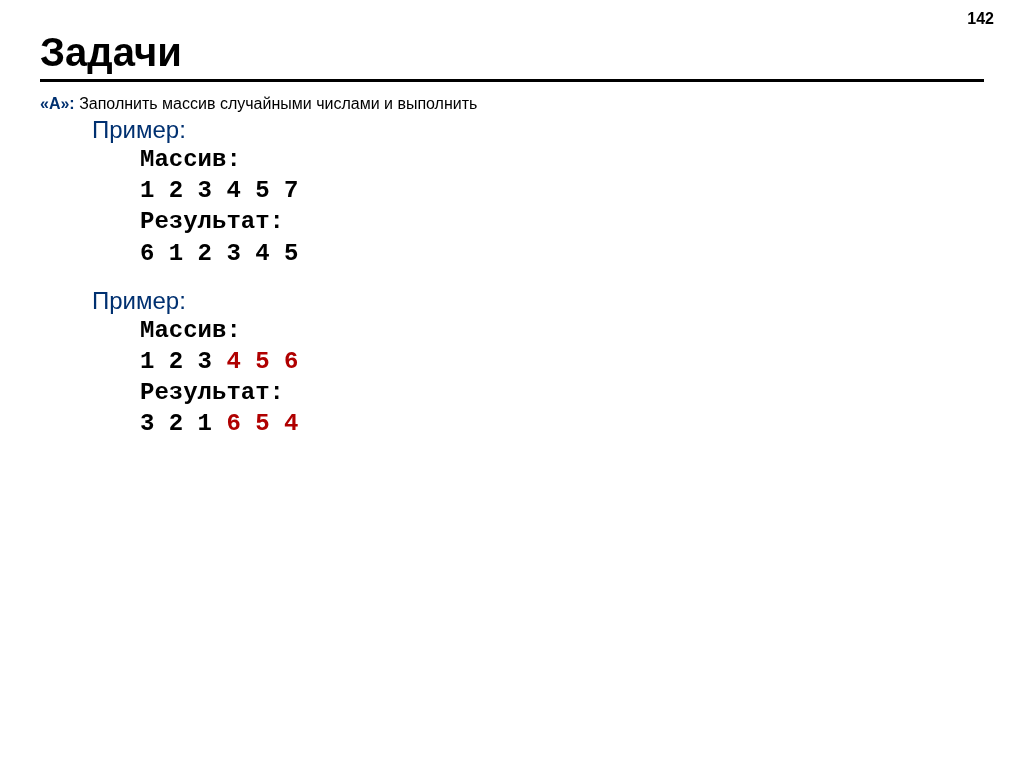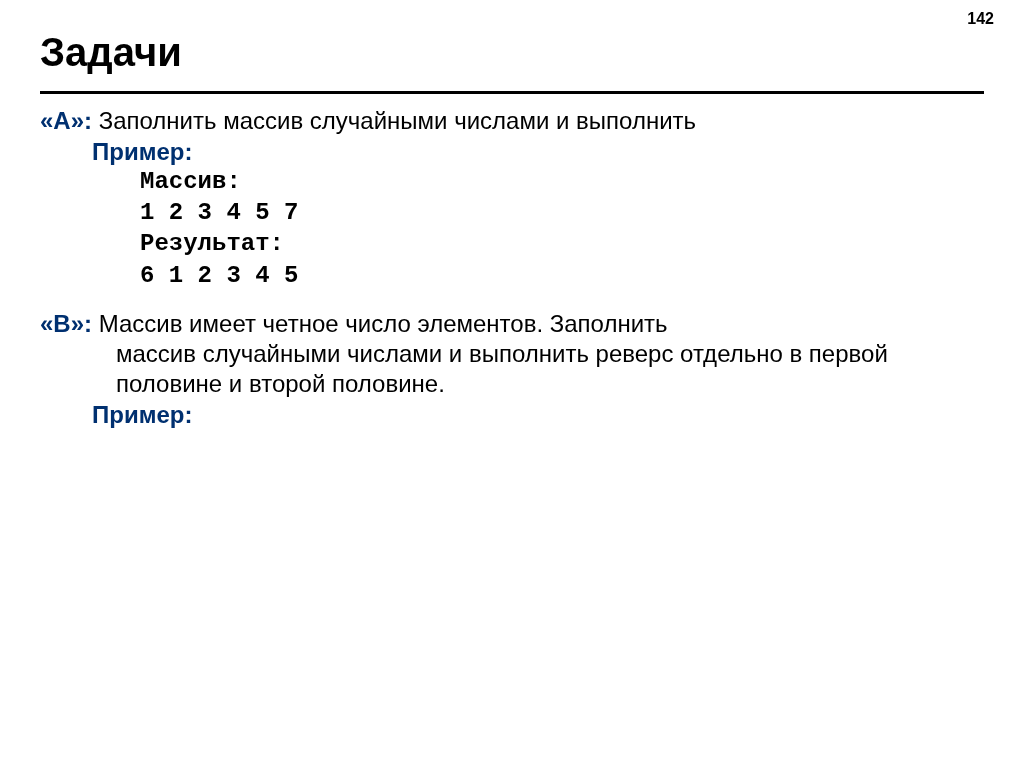--- a/index.html
+++ b/index.html
@@ -21,42 +21,42 @@
       right: 30px;
       font-size: 16px;
       font-weight: bold;
       color: #000;
     }
     .title {
       font-size: 40px;
       font-weight: bold;
       color: #000;
       border-bottom: 3px solid #000;
-      padding-bottom: 16px;
+      padding-bottom: 4px;
       margin-bottom: 12px;
       margin-top: 20px;
     }
     .task {
       margin-bottom: 18px;
     }
     .task-body {
-      font-size: 24px;
+      font-size: 16px;
       line-height: 1.25;
       color: #000;
     }
     .task-label {
       color: #003070;
       font-weight: bold;
     }
     .task-desc-cont {
       padding-left: 76px;
     }
     .example-label {
       color: #003070;
-      font-weight: bold;
+      font-weight: normal;
       font-size: 24px;
       padding-left: 52px;
       margin-top: 2px;
     }
     .mono-block {
       font-family: "Courier New", monospace;
       font-size: 24px;
       font-weight: bold;
       padding-left: 100px;
       line-height: 1.3;
@@ -77,18 +77,18 @@
     <span class="task-label">«A»: </span><span>Заполнить массив случайными числами и выполнить</span>
   </div>
   <div class="example-label"><span>Пример:</span></div>
   <div class="mono-block"><span>Массив:</span>
 <span>1 2 3 4 5 7</span>
 <span>Результат:</span>
 <span>6 1 2 3 4 5</span></div>
 </div>
 
 <div class="task">
-  <div class="task-body">
-    <span class="task-label">«B»: </span><span>Массив имеет четное число элементов. Заполнить</span>
-    <div class="task-desc-cont">массив случайными числами и выполнить реверс отдельно в первой половине и второй половине.</div>
-  </div>
   <div class="example-label"><span>Пример:</span></div>
+  <div class="mono-block"><span>Массив:</span>
+<span class="mono-black">1 2 3 </span><span class="mono-red">4 5 6</span>
+<span>Результат:</span>
+<span class="mono-black">3 2 1 </span><span class="mono-red">6 5 4</span></div>
 </div>
 
 </body></html>

